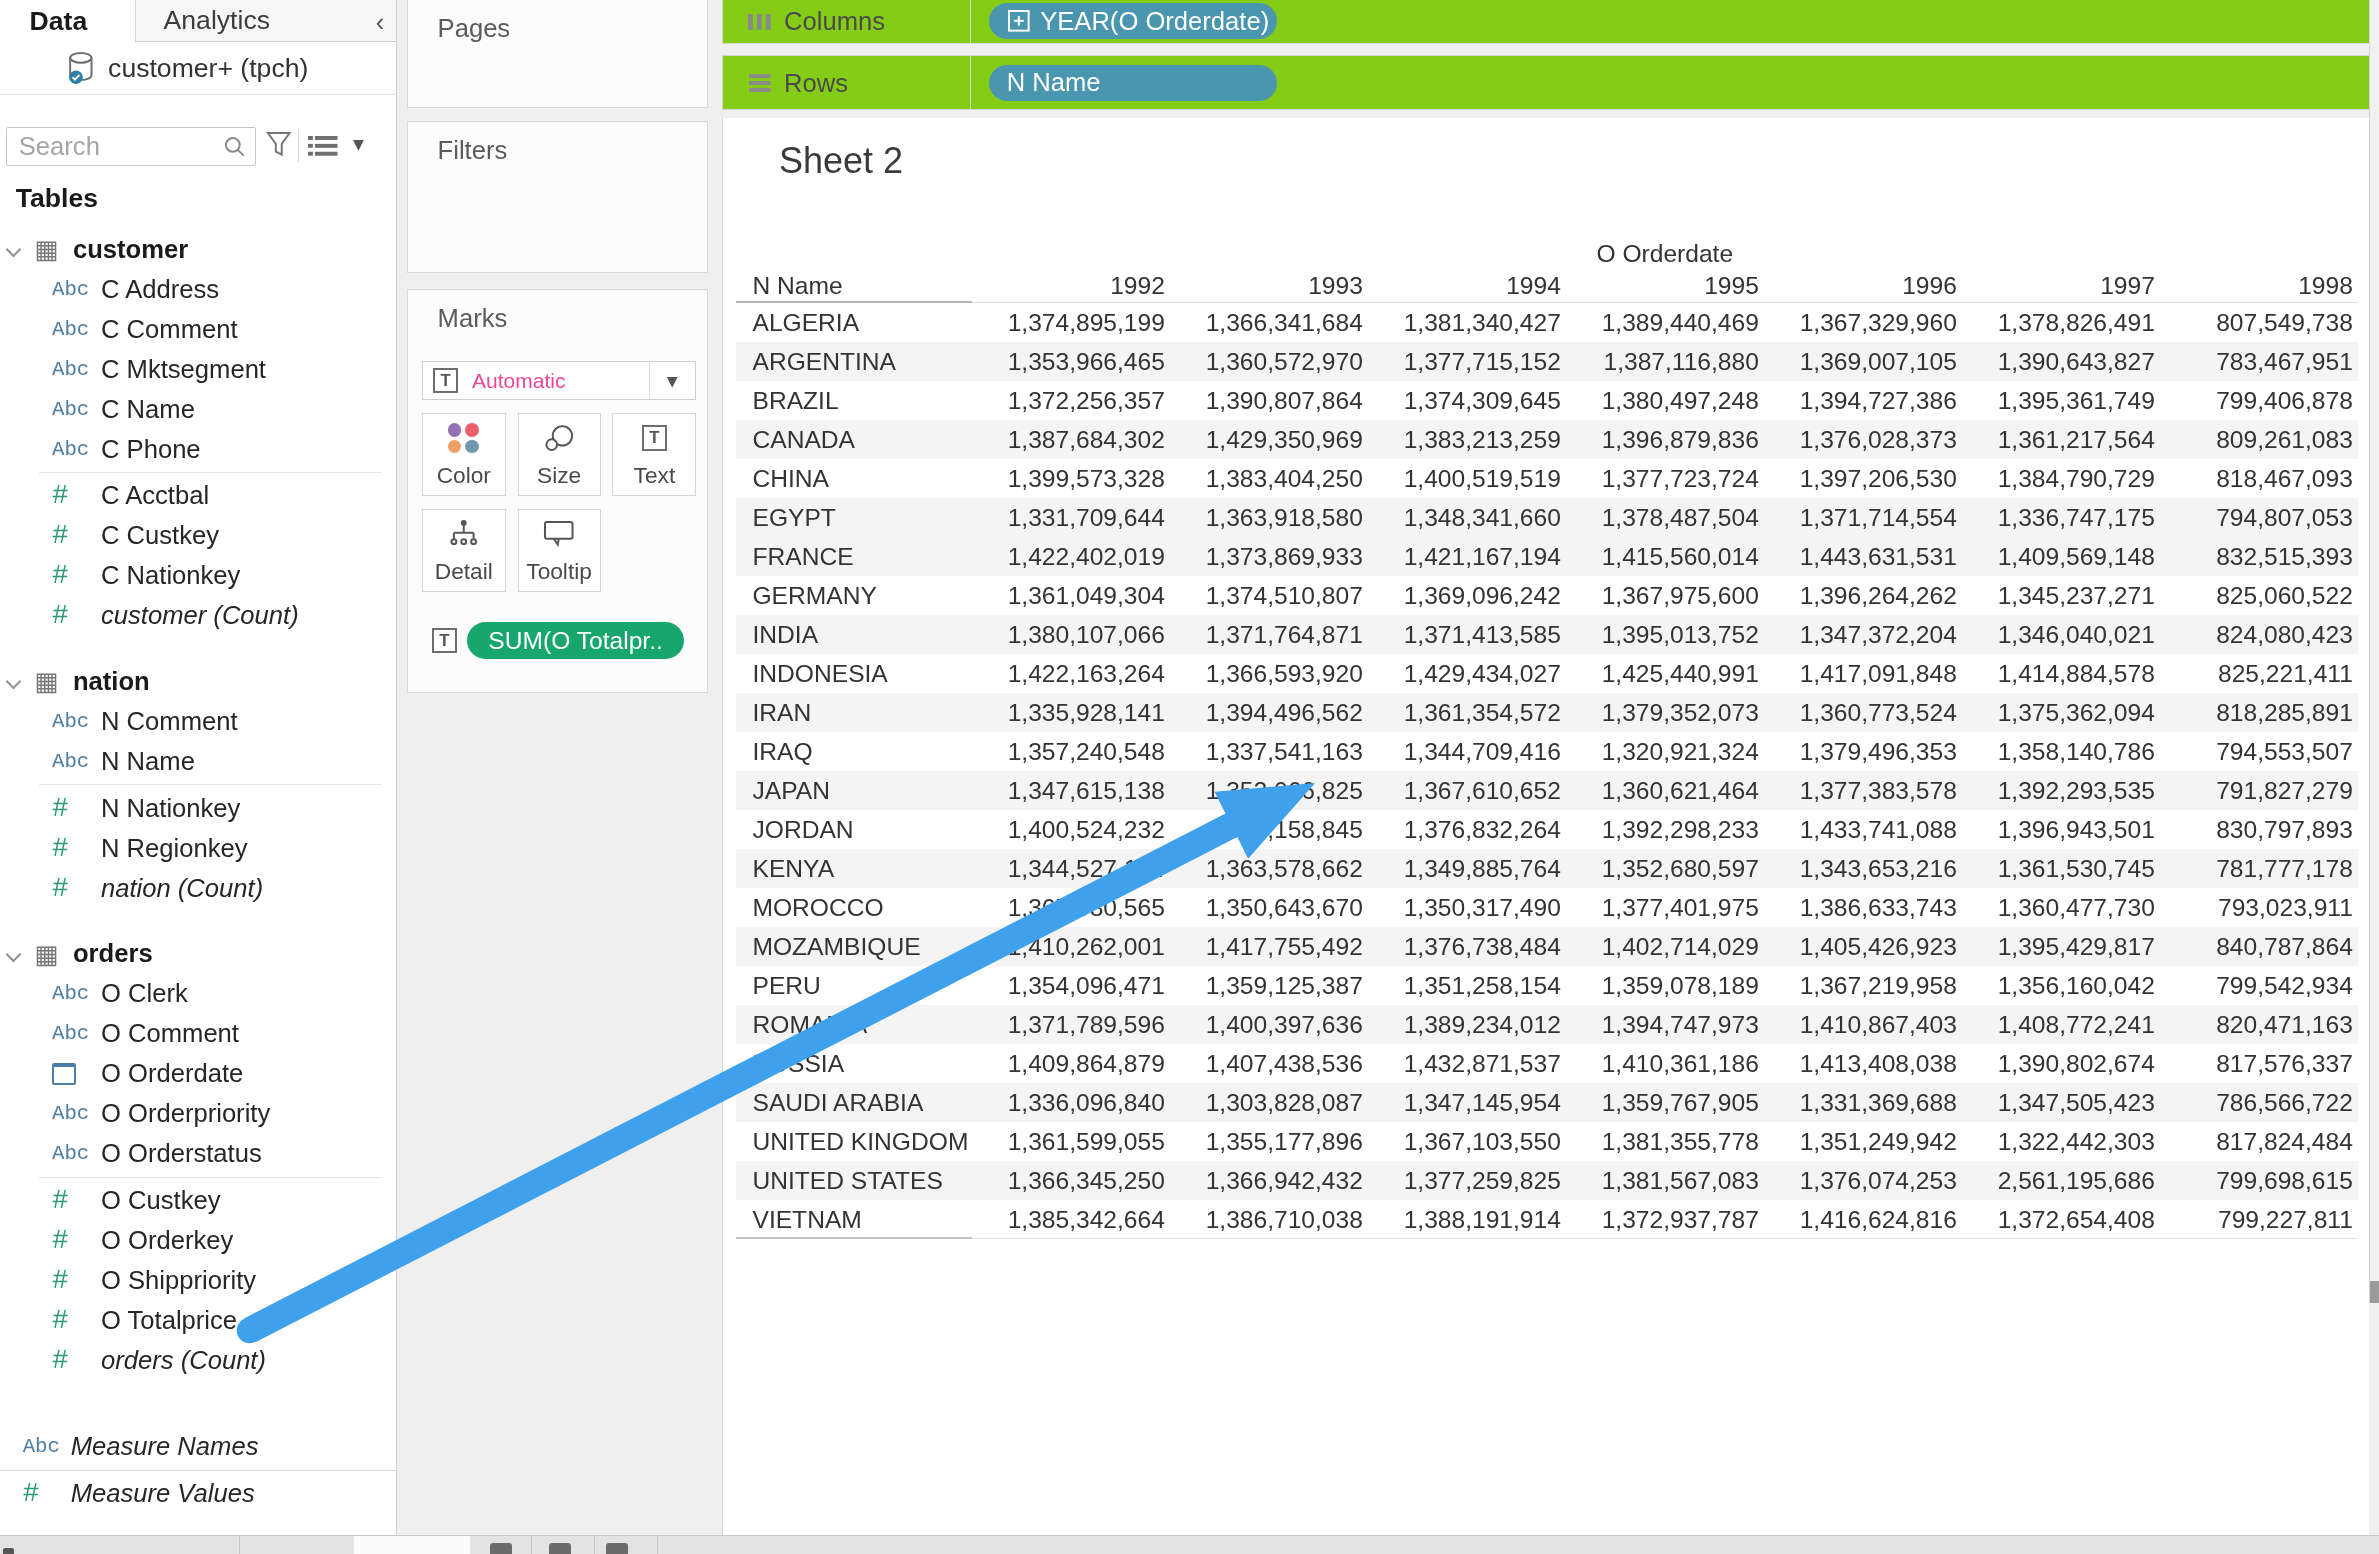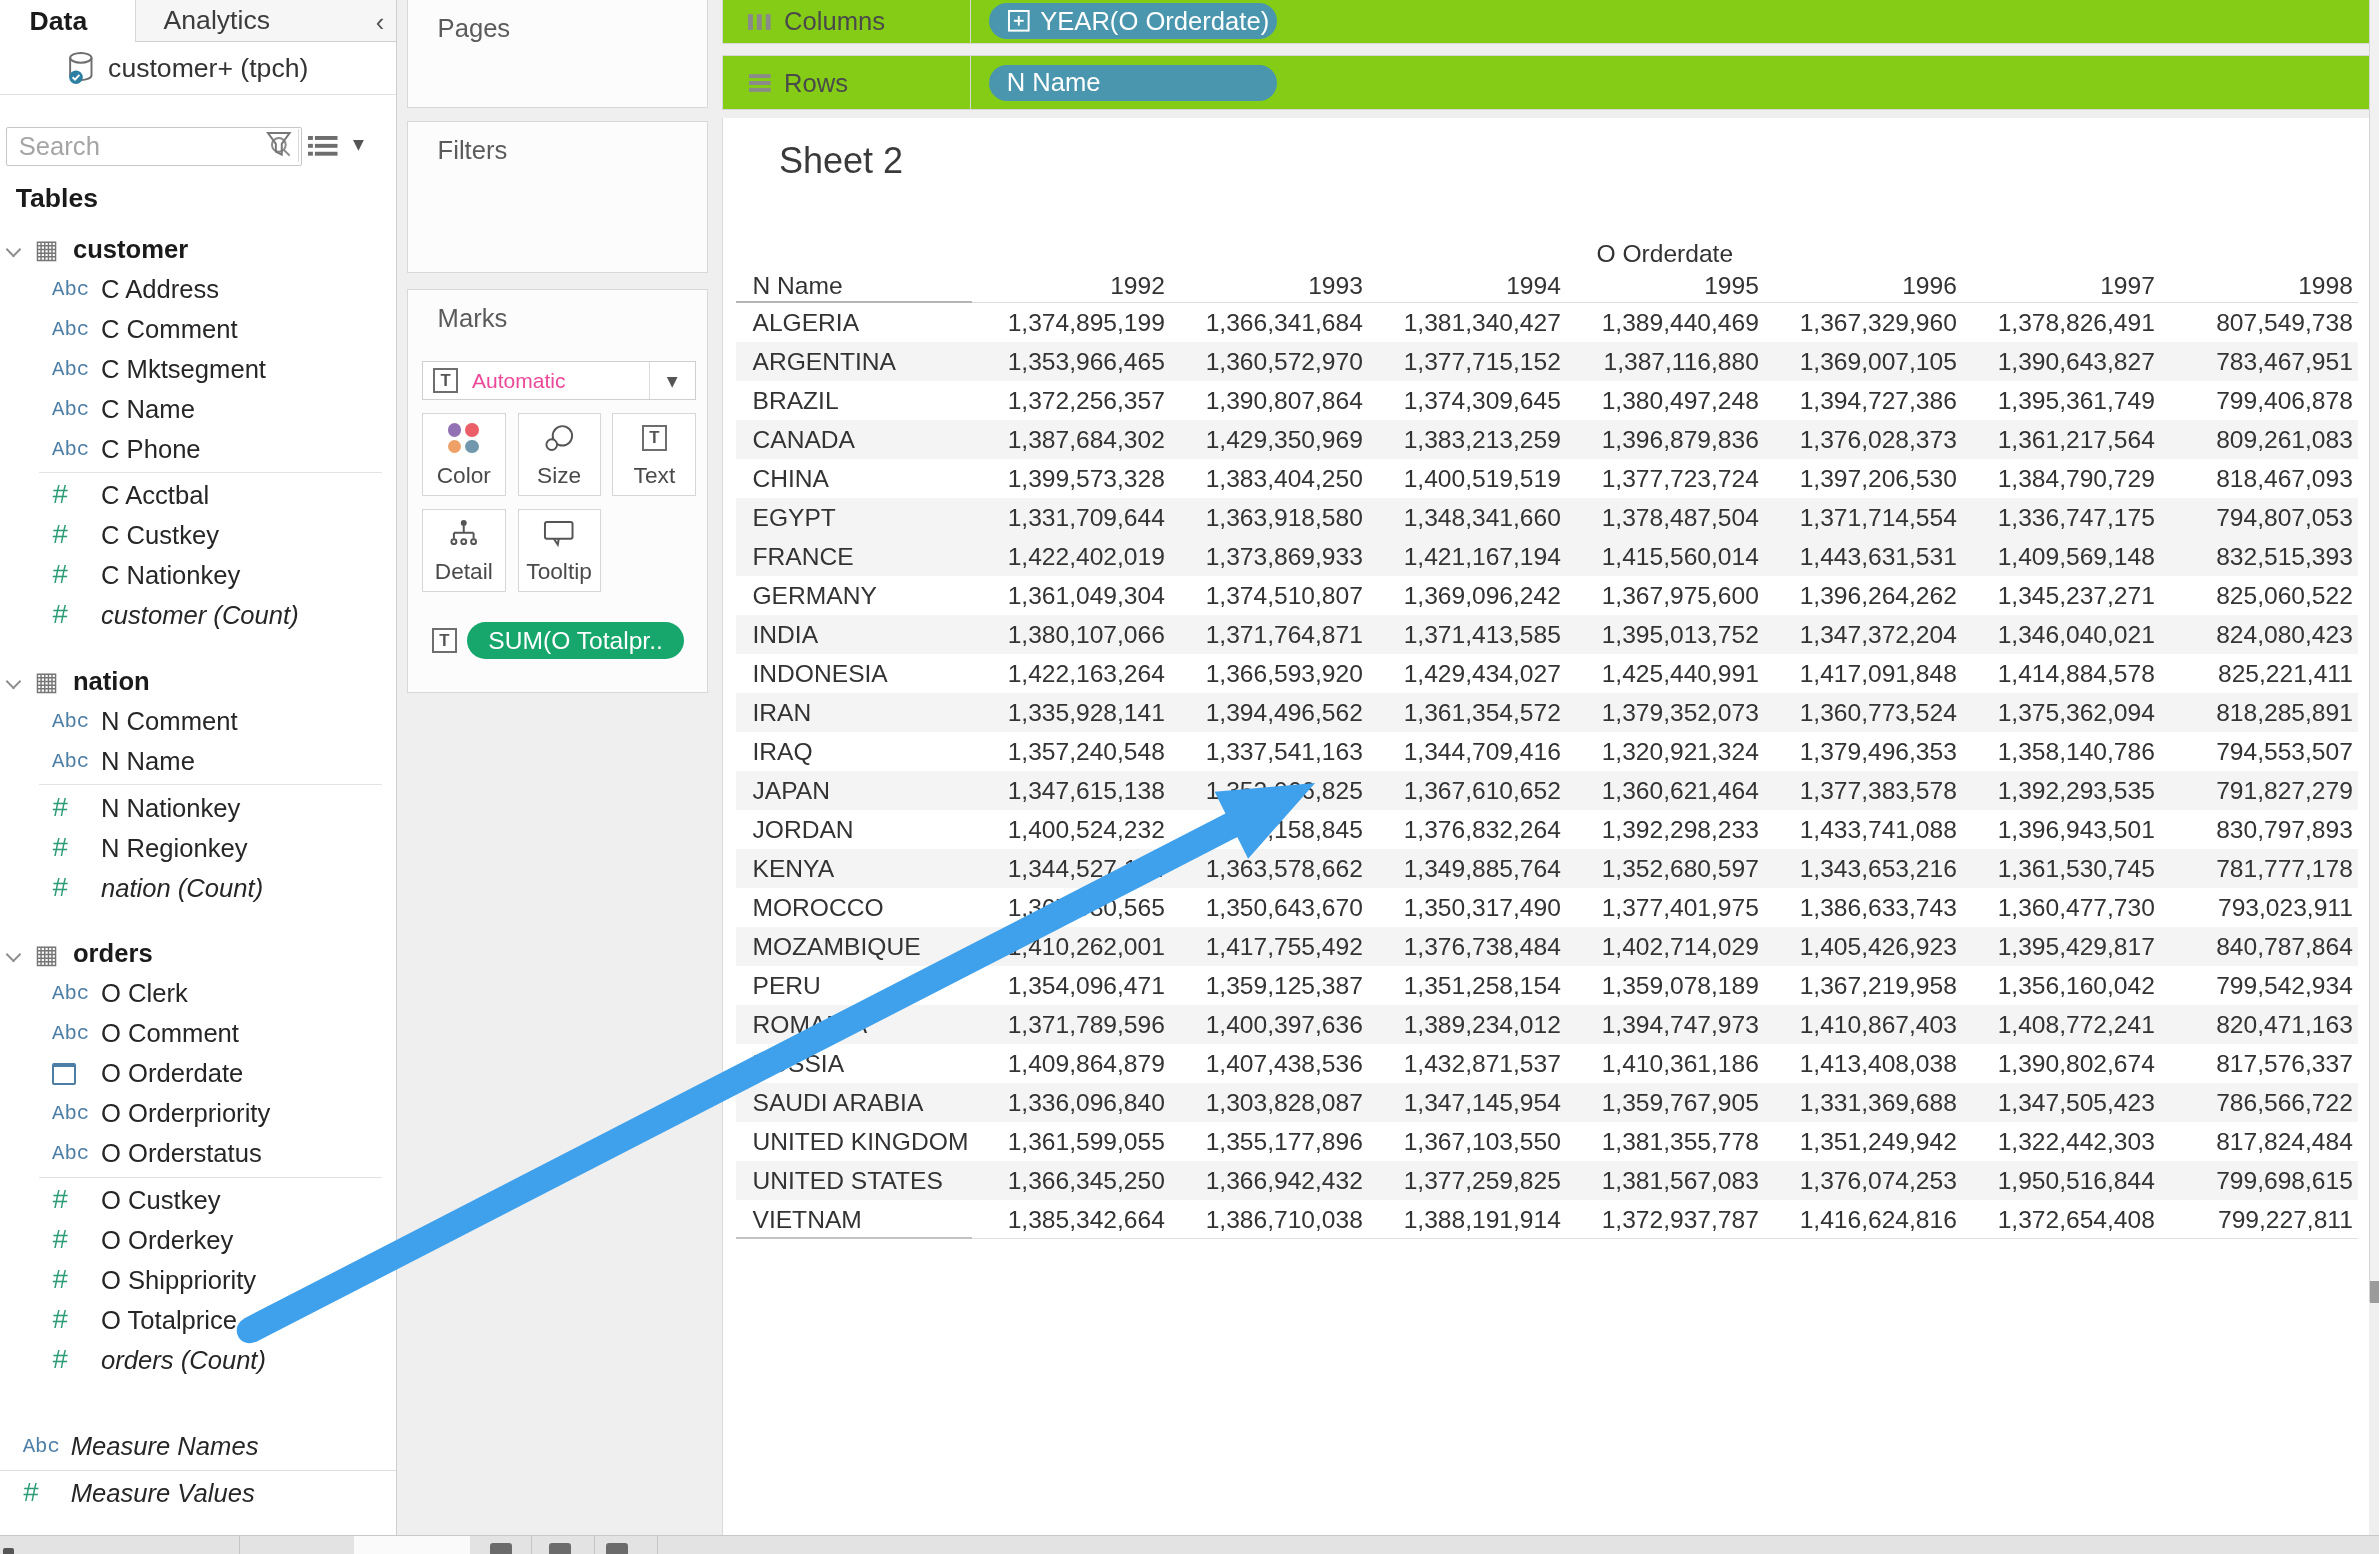--- a/index.html
+++ b/index.html
@@ -11,21 +11,21 @@
   .sidebar{position:absolute;left:0;top:0;width:396px;height:1535px;background:#fff;border-right:1px solid #cfcfcf;}
   .tabbar{position:absolute;left:0;top:0;width:396px;height:42px;}
   .tab-data{position:absolute;left:0;top:0;width:135px;height:42px;background:#fff;display:flex;align-items:center;padding-left:29.6px;box-sizing:border-box;font-size:26.6px;font-weight:bold;color:#1a1a1a;}
   .tab-analytics{position:absolute;left:135px;top:0;width:261px;height:42px;background:#f6f6f6;border-left:1px solid #d8d8d8;border-bottom:1px solid #cfcfcf;box-sizing:border-box;display:flex;align-items:center;font-size:26.6px;color:#3c3c3c;}
   .tab-analytics .lbl{margin-left:27.6px;}
   .collapse{position:absolute;right:11.8px;top:7.9px;font-size:25.6px;color:#555;}
   .ds-row{position:absolute;left:0;top:42px;width:396px;height:53px;border-bottom:1px solid #e2e2e2;box-sizing:border-box;display:flex;align-items:center;padding-left:44px;}
   .ds-row .ds-label{margin-left:11.8px;font-size:26.6px;color:#333;}
   .ds-icon{margin-left:22.7px;}
   .search-row{position:absolute;left:0;top:96px;width:396px;height:82px;}
-  .search-box{position:absolute;left:5.9px;top:30.5px;width:296px;height:39px;border:1px solid #c6c6c6;border-radius:2px;background:#fff;box-sizing:border-box;}
+  .search-box{position:absolute;left:5.9px;top:30.5px;width:250px;height:39px;border:1px solid #c6c6c6;border-radius:2px;background:#fff;box-sizing:border-box;}
   .search-box input{border:0;outline:none;width:187px;height:35px;margin-left:9.9px;font-size:25.6px;color:#444;background:transparent;font-family:inherit;}
   .search-box input::placeholder{color:#a5a5a5;}
   .mag{position:absolute;right:7.9px;top:7.9px;}
   .funnel{position:absolute;left:266px;top:35px;}
   .vdiv{position:absolute;left:298px;top:33px;width:1px;height:33px;background:#d8d8d8;}
   .viewlist{position:absolute;left:307px;top:39px;}
   .caret{position:absolute;left:353px;top:35px;font-size:21.7px;color:#555;}
   .tables-label{position:absolute;left:15.8px;top:183px;font-size:26.6px;font-weight:bold;color:#1a1a1a;}
 
   .tables-list{position:absolute;left:0;top:229px;width:396px;}
@@ -647,21 +647,21 @@
             <div class="ct-cell">1,322,442,303</div>
             <div class="ct-cell">817,824,484</div>
           </div>
           <div class="ct-row band">
             <div class="ct-name">UNITED STATES</div>
             <div class="ct-cell">1,366,345,250</div>
             <div class="ct-cell">1,366,942,432</div>
             <div class="ct-cell">1,377,259,825</div>
             <div class="ct-cell">1,381,567,083</div>
             <div class="ct-cell">1,376,074,253</div>
-            <div class="ct-cell">1,950,516,844</div>
+            <div class="ct-cell">2,561,195,686</div>
             <div class="ct-cell">799,698,615</div>
           </div>
           <div class="ct-row last">
             <div class="ct-name">VIETNAM</div>
             <div class="ct-cell">1,385,342,664</div>
             <div class="ct-cell">1,386,710,038</div>
             <div class="ct-cell">1,388,191,914</div>
             <div class="ct-cell">1,372,937,787</div>
             <div class="ct-cell">1,416,624,816</div>
             <div class="ct-cell">1,372,654,408</div>

